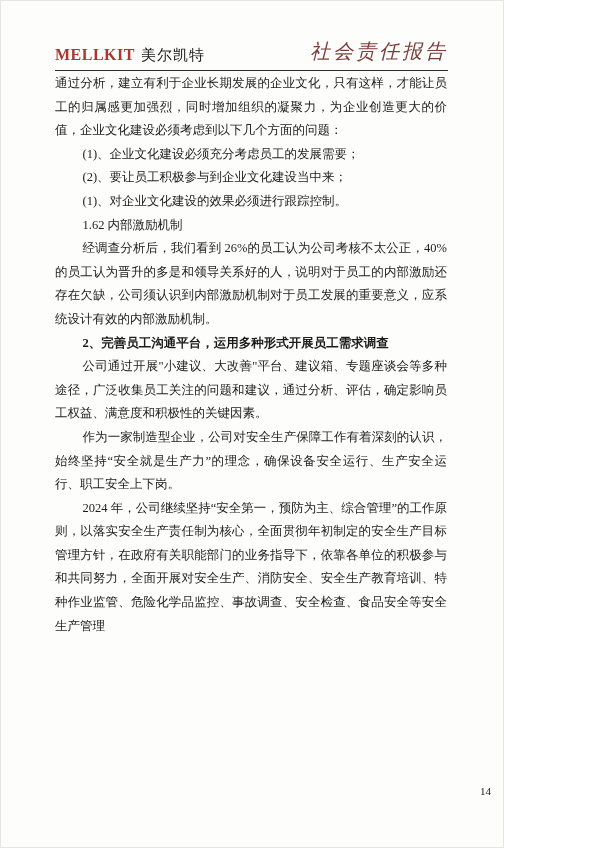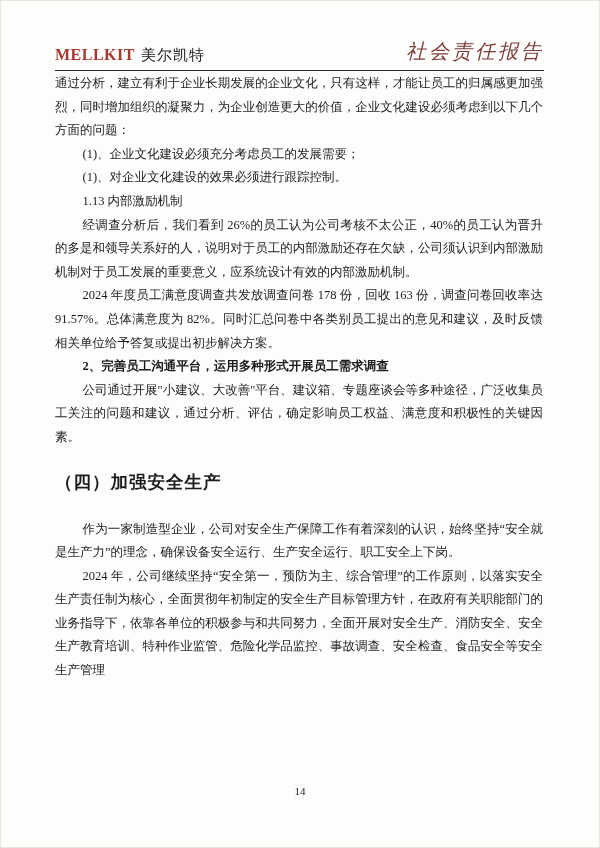--- a/index.html
+++ b/index.html
@@ -1,18 +1,18 @@
 <!DOCTYPE html>
 <html><head>
 <meta charset="utf-8">
 <style>
   html,body{margin:0;padding:0;background:#ffffff;}
   .page{
     position:relative;
-    width:600px;height:848px;
+    width:504px;height:848px;
     background:#fdfdfc;
     box-shadow:inset 0 0 0 1px #e6e6e2;
     font-family:"Liberation Serif","DejaVu Serif",serif;
     color:#1c1c1c;
     overflow:hidden;
   }
   .hdr{
     position:absolute;left:55px;right:56px;top:38px;
     display:flex;justify-content:space-between;align-items:flex-end;
     padding-bottom:5px;
@@ -37,47 +37,46 @@
   .ind{text-indent:2.2em;}
   .noind{text-indent:0;}
   .bold{font-weight:bold;}
   .sec-heading{
     font-family:"Liberation Sans","DejaVu Sans",sans-serif;
     font-weight:bold;font-size:17.5px;line-height:26px;
     margin-top:19px !important;margin-bottom:23px !important;
     text-align:left;letter-spacing:1px;
   }
   .pagefoot{
-    position:absolute;left:0;right:0;top:785px;
-    text-align:center;font-size:11px;color:#222;
+    position:absolute;left:0;right:13px;top:785px;
+    text-align:right;font-size:11px;color:#222;
   }
 </style>
 </head>
 <body>
 
 <div class="page">
 
   <div class="hdr">
     <div class="brand">
       <span class="brand-en">MELLKIT</span>
       <span class="brand-zh">美尔凯特</span>
     </div>
     <div class="doc-title">社会责任报告</div>
   </div>
 
   <div class="bodytext">
     <p class="noind">通过分析，建立有利于企业长期发展的企业文化，只有这样，才能让员工的归属感更加强烈，同时增加组织的凝聚力，为企业创造更大的价值，企业文化建设必须考虑到以下几个方面的问题：</p>
     <p class="ind">(1)、企业文化建设必须充分考虑员工的发展需要；</p>
+    <p class="ind">(2)、要让员工积极参与到企业文化建设当中来；</p>
     <p class="ind">(1)、对企业文化建设的效果必须进行跟踪控制。</p>
-    <p class="ind">1.13 内部激励机制</p>
+    <p class="ind">1.62 内部激励机制</p>
     <p class="ind">经调查分析后，我们看到 26%的员工认为公司考核不太公正，40%的员工认为晋升的多是和领导关系好的人，说明对于员工的内部激励还存在欠缺，公司须认识到内部激励机制对于员工发展的重要意义，应系统设计有效的内部激励机制。</p>
-    <p class="ind">2024 年度员工满意度调查共发放调查问卷 178 份，回收 163 份，调查问卷回收率达 91.57%。总体满意度为 82%。同时汇总问卷中各类别员工提出的意见和建议，及时反馈相关单位给予答复或提出初步解决方案。</p>
     <p class="ind bold">2、完善员工沟通平台，运用多种形式开展员工需求调查</p>
     <p class="ind">公司通过开展"小建议、大改善"平台、建议箱、专题座谈会等多种途径，广泛收集员工关注的问题和建议，通过分析、评估，确定影响员工权益、满意度和积极性的关键因素。</p>
-    <p class="noind sec-heading">（四）加强安全生产</p>
     <p class="ind">作为一家制造型企业，公司对安全生产保障工作有着深刻的认识，始终坚持“安全就是生产力”的理念，确保设备安全运行、生产安全运行、职工安全上下岗。</p>
     <p class="ind">2024 年，公司继续坚持“安全第一，预防为主、综合管理”的工作原则，以落实安全生产责任制为核心，全面贯彻年初制定的安全生产目标管理方针，在政府有关职能部门的业务指导下，依靠各单位的积极参与和共同努力，全面开展对安全生产、消防安全、安全生产教育培训、特种作业监管、危险化学品监控、事故调查、安全检查、食品安全等安全生产管理</p>
   </div>
 
   <div class="pagefoot">
     <span>14</span>
   </div>
 
 </div>
 

